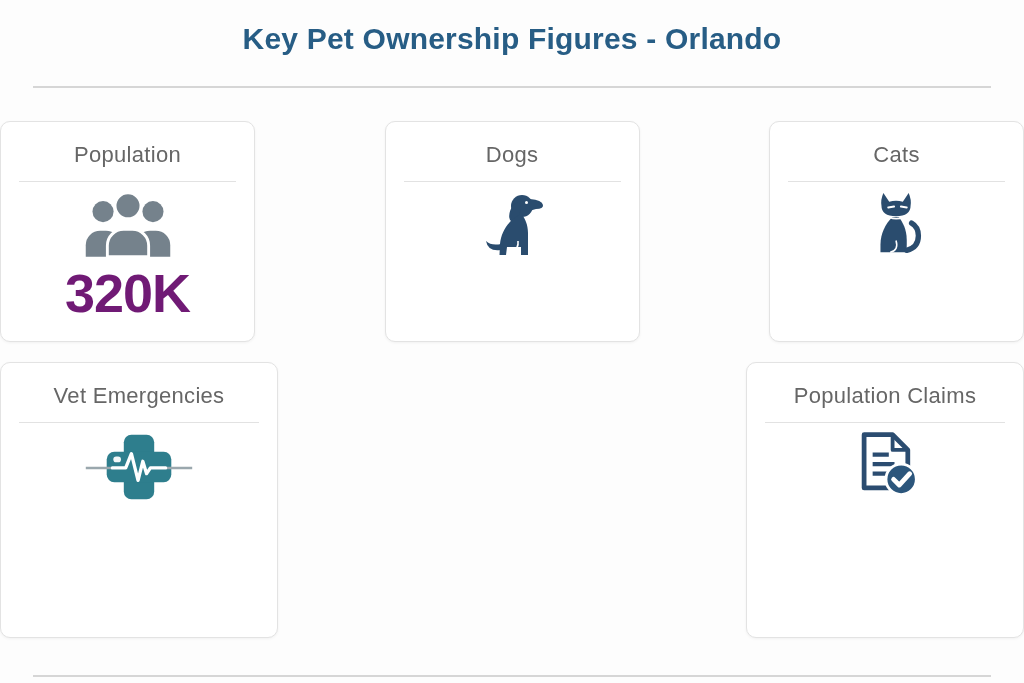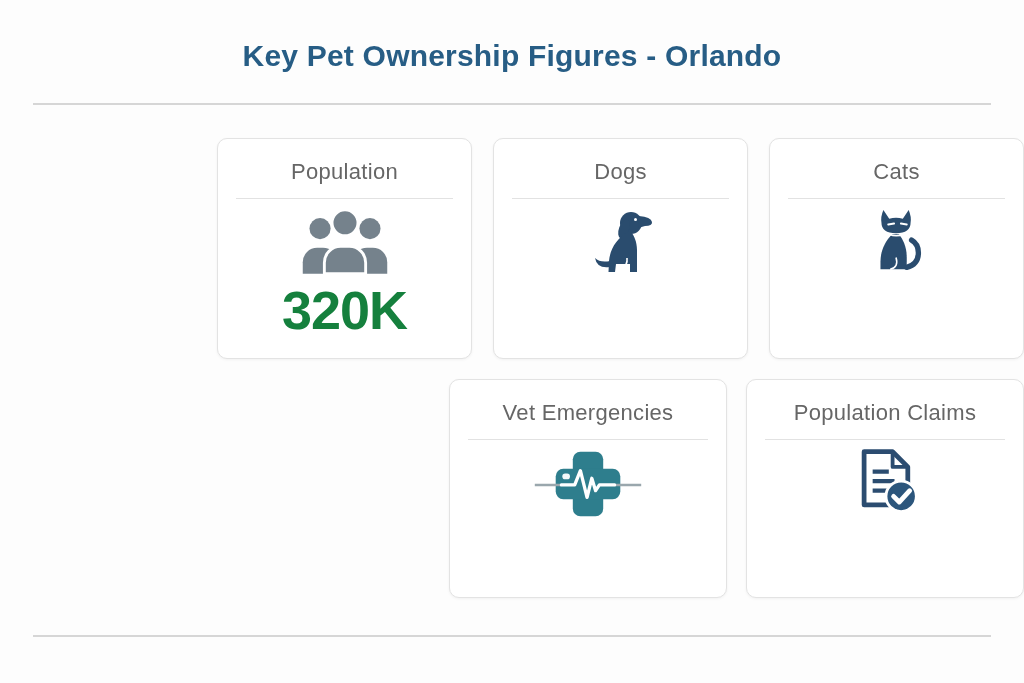--- a/index.html
+++ b/index.html
@@ -2,51 +2,51 @@
 <html><head>
 <meta charset="utf-8">
 <style>
   html,body{margin:0;padding:0}
   body{
     width:1024px;height:683px;
     background:#fdfdfd;
     font-family:"Liberation Sans",sans-serif;
     overflow:hidden;
   }
-  .header{padding-top:39px;text-align:center}
+  .header{padding-top:22px;text-align:center}
   .page-title{
     font-size:30px;font-weight:bold;color:#275d85;letter-spacing:.2px;
   }
   .page-divider{
     border:none;border-top:2px solid #d6d6d6;margin:30px 33px 0;
   }
-  .row{display:flex;justify-content:flex-end}
+  .row{display:flex;justify-content:space-between}
   .row-1{gap:21px;margin-top:33px}
   .row-2{gap:19px;margin-top:20px}
   .card{
     box-sizing:border-box;
     background:#ffffff;
     border:1px solid #e3e3e3;
     border-radius:10px;
     box-shadow:0 1px 3px rgba(0,0,0,.05);
     display:flex;flex-direction:column;align-items:center;
     padding:20px 18px 0;
   }
   .row-1 .card{width:255px;height:221px}
-  .row-2 .card{width:278px;height:219px}
+  .row-2 .card{width:278px;height:276px}
   .card-label{font-size:22px;color:#666666;letter-spacing:.3px}
   .card-divider{
     width:100%;border:none;border-top:1px solid #e2e2e2;margin:13px 0 0;
   }
   .icon-box{
     height:76px;display:flex;align-items:center;justify-content:center;
     margin-top:6px;
   }
   .card-value{
-    font-size:54px;font-weight:bold;color:#15803d;letter-spacing:-1px;
+    font-size:54px;font-weight:bold;color:#701a75;letter-spacing:-1px;
     line-height:1;margin-top:2px;
   }
   .bottom-divider{
     border:none;border-top:2px solid #d6d6d6;margin:37px 33px 0;
   }
 </style>
 </head>
 <body>
 
 <div class="header">

